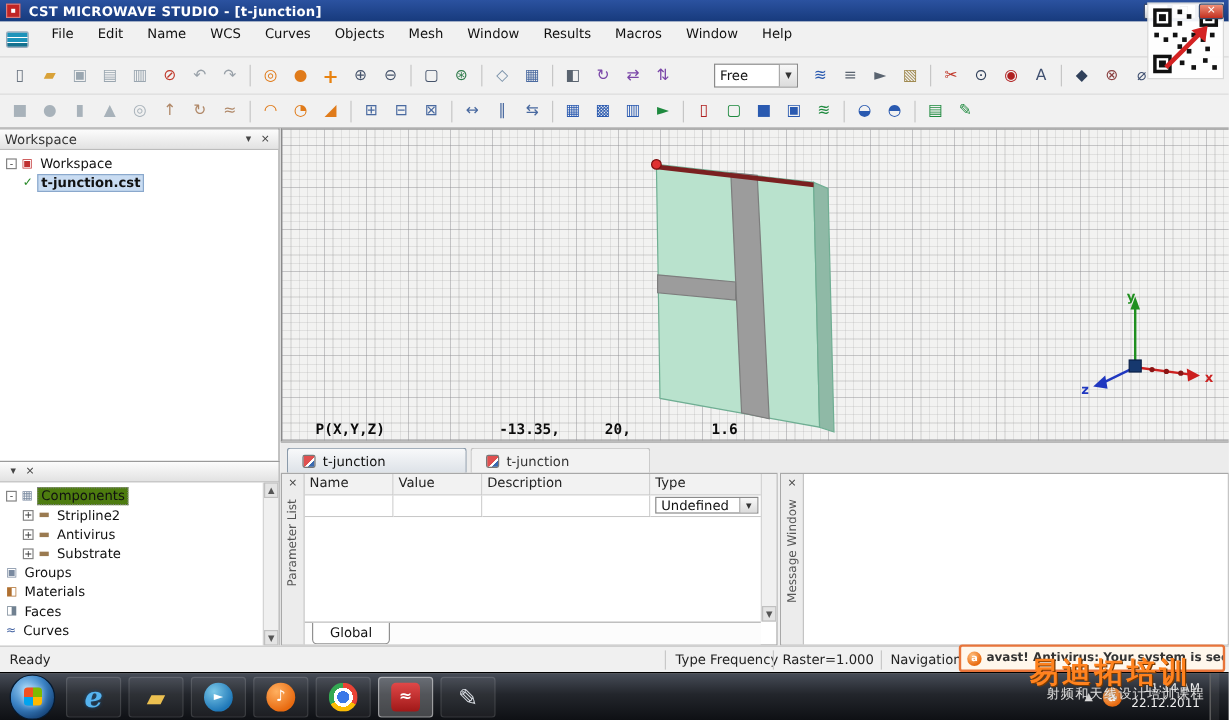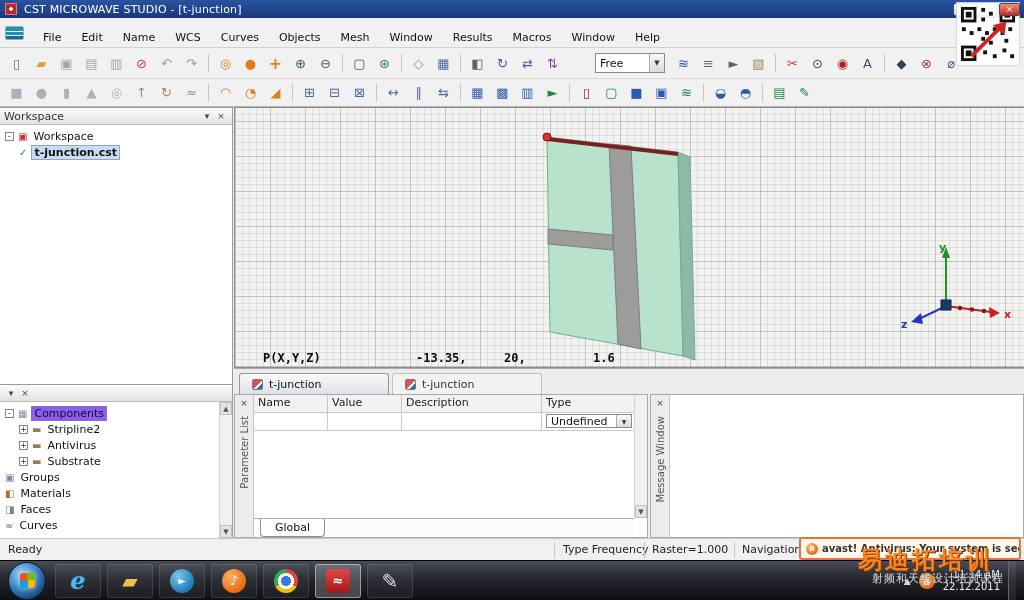--- a/index.html
+++ b/index.html
@@ -2,30 +2,30 @@
 <html><head>
 <meta charset="utf-8">
 <style>
   *{box-sizing:border-box;margin:0;padding:0}
   html,body{width:1024px;height:600px;overflow:hidden}
   body{position:relative;font-family:"DejaVu Sans","Liberation Sans",sans-serif;font-size:11px;background:#f0f0f0;color:#111}
 
   
   #titlebar{position:absolute;left:0;top:0;width:1024px;height:18px;background:linear-gradient(#2b52a0,#173a7c);display:flex;align-items:center;color:#fff}
   .app-icon{width:12px;height:12px;margin:0 7px 0 5px;border:1px solid rgba(255,255,255,.4);background:radial-gradient(circle at 50% 50%,#fff 0 2px,#c22525 2px);flex:none}
-  .win-title{font-weight:normal;font-size:11px;letter-spacing:.2px}
+  .win-title{font-weight:bold;font-size:11px;letter-spacing:.2px}
   .win-controls{margin-left:auto;display:flex;gap:2px;padding-right:4px}
   .win-btn{width:21px;height:13px;border:1px solid #3a4a6a;border-radius:2px;background:linear-gradient(#fdfdfd,#c9cdd3);color:#222;font-size:9px;line-height:11px;text-align:center}
   .win-btn.close{background:linear-gradient(#f09078,#c23020);color:#fff;position:relative;z-index:40}
 
   
   #menubar{position:absolute;left:0;top:18px;width:1024px;height:30px;background:#f1f1f1;border-bottom:1px solid #d2d2d2;display:flex;align-items:center;padding-left:5px}
   .cst-flag{width:19px;height:14px;border-radius:2px;margin-right:9px;background:linear-gradient(180deg,#1d93ba 0 30%,#fff 30% 40%,#1d93ba 40% 66%,#fff 66% 76%,#15718f 76%);border:1px solid #9ab}
   #menu-items{display:flex;align-items:center}
-  .menu-item{padding:0 8px;height:22px;display:flex;align-items:flex-end;color:#111}
+  .menu-item{padding:0 8px;height:22px;display:flex;align-items:flex-start;color:#111}
 
   
   #toolbar1{position:absolute;left:0;top:48px;width:1024px;height:31px;background:#f1f1f1;border-bottom:1px solid #dadada;display:flex;align-items:center;padding-left:4px}
   #toolbar2{position:absolute;left:0;top:79px;width:1024px;height:28px;background:#f1f1f1;border-bottom:1px solid #b6b6b6;display:flex;align-items:center;padding-left:4px}
   .tbtn{width:23px;height:21px;display:flex;align-items:center;justify-content:center;margin:0 1px;border-radius:2px;flex:none}
   .tbtn .glyph{font-size:13px}
   .tbtn.big .glyph{font-size:16px;font-weight:bold}
   .sep{width:1px;height:18px;background:#c6c6c6;margin:0 4px;flex:none}
   .icon-flex{display:flex;align-items:center}
   .combo{width:70px;height:20px;border:1px solid #8a8a8a;background:#fff;display:flex;align-items:center;margin:0 6px 0 30px;flex:none}
@@ -38,21 +38,21 @@
   #nav-panel{top:384px;height:154px}
   .panel-head{height:17px;background:linear-gradient(#fcfcfc,#e2e2e2);border-bottom:1px solid #bcbcbc;display:flex;align-items:center;padding:0 4px;color:#333}
   .ph-title{flex:1;font-size:11px}
   .ph-btn{width:14px;text-align:center;font-size:9px;color:#444}
   .tree{padding-top:3px}
   .tree-row{display:flex;align-items:center;height:16px;padding-left:5px;gap:4px;white-space:nowrap}
   .expander{width:9px;height:9px;border:1px solid #848484;background:#fff;font-size:8px;line-height:7px;text-align:center;color:#333;flex:none}
   .tree-row .glyph{font-size:10px;flex:none}
   .lbl{padding:0 2px}
   .row-sel-blue .lbl{font-weight:bold;background:#c9dcf2;border:1px solid #8aa8cc}
-  .row-sel-gray .lbl{background:#8b5cf6;border:1px dotted #808080}
+  .row-sel-gray .lbl{background:#4d7c0f;border:1px dotted #808080}
   .nav-scroll{position:absolute;right:0;top:17px;bottom:0;width:13px;background:#f0f0f0;border-left:1px solid #d4d4d4}
   .scroll-btn{position:absolute;left:0;width:12px;height:13px;background:#e4e4e4;border:1px solid #c0c0c0;font-size:7px;display:flex;align-items:center;justify-content:center;color:#555}
   .scroll-btn.up{top:0}.scroll-btn.down{bottom:0}
 
   
   #viewport{position:absolute;left:234px;top:107px;width:790px;height:261px;border:1px solid #8a8a8a;border-right:none;background-color:#f2f2f1;
     background-image:
       repeating-linear-gradient(90deg, rgba(150,150,150,.20) 0 1px, transparent 1px 7px),
       repeating-linear-gradient(0deg, rgba(150,150,150,.20) 0 1px, transparent 1px 7px),
       repeating-linear-gradient(90deg, rgba(115,115,125,.28) 0 1px, transparent 1px 35px),

